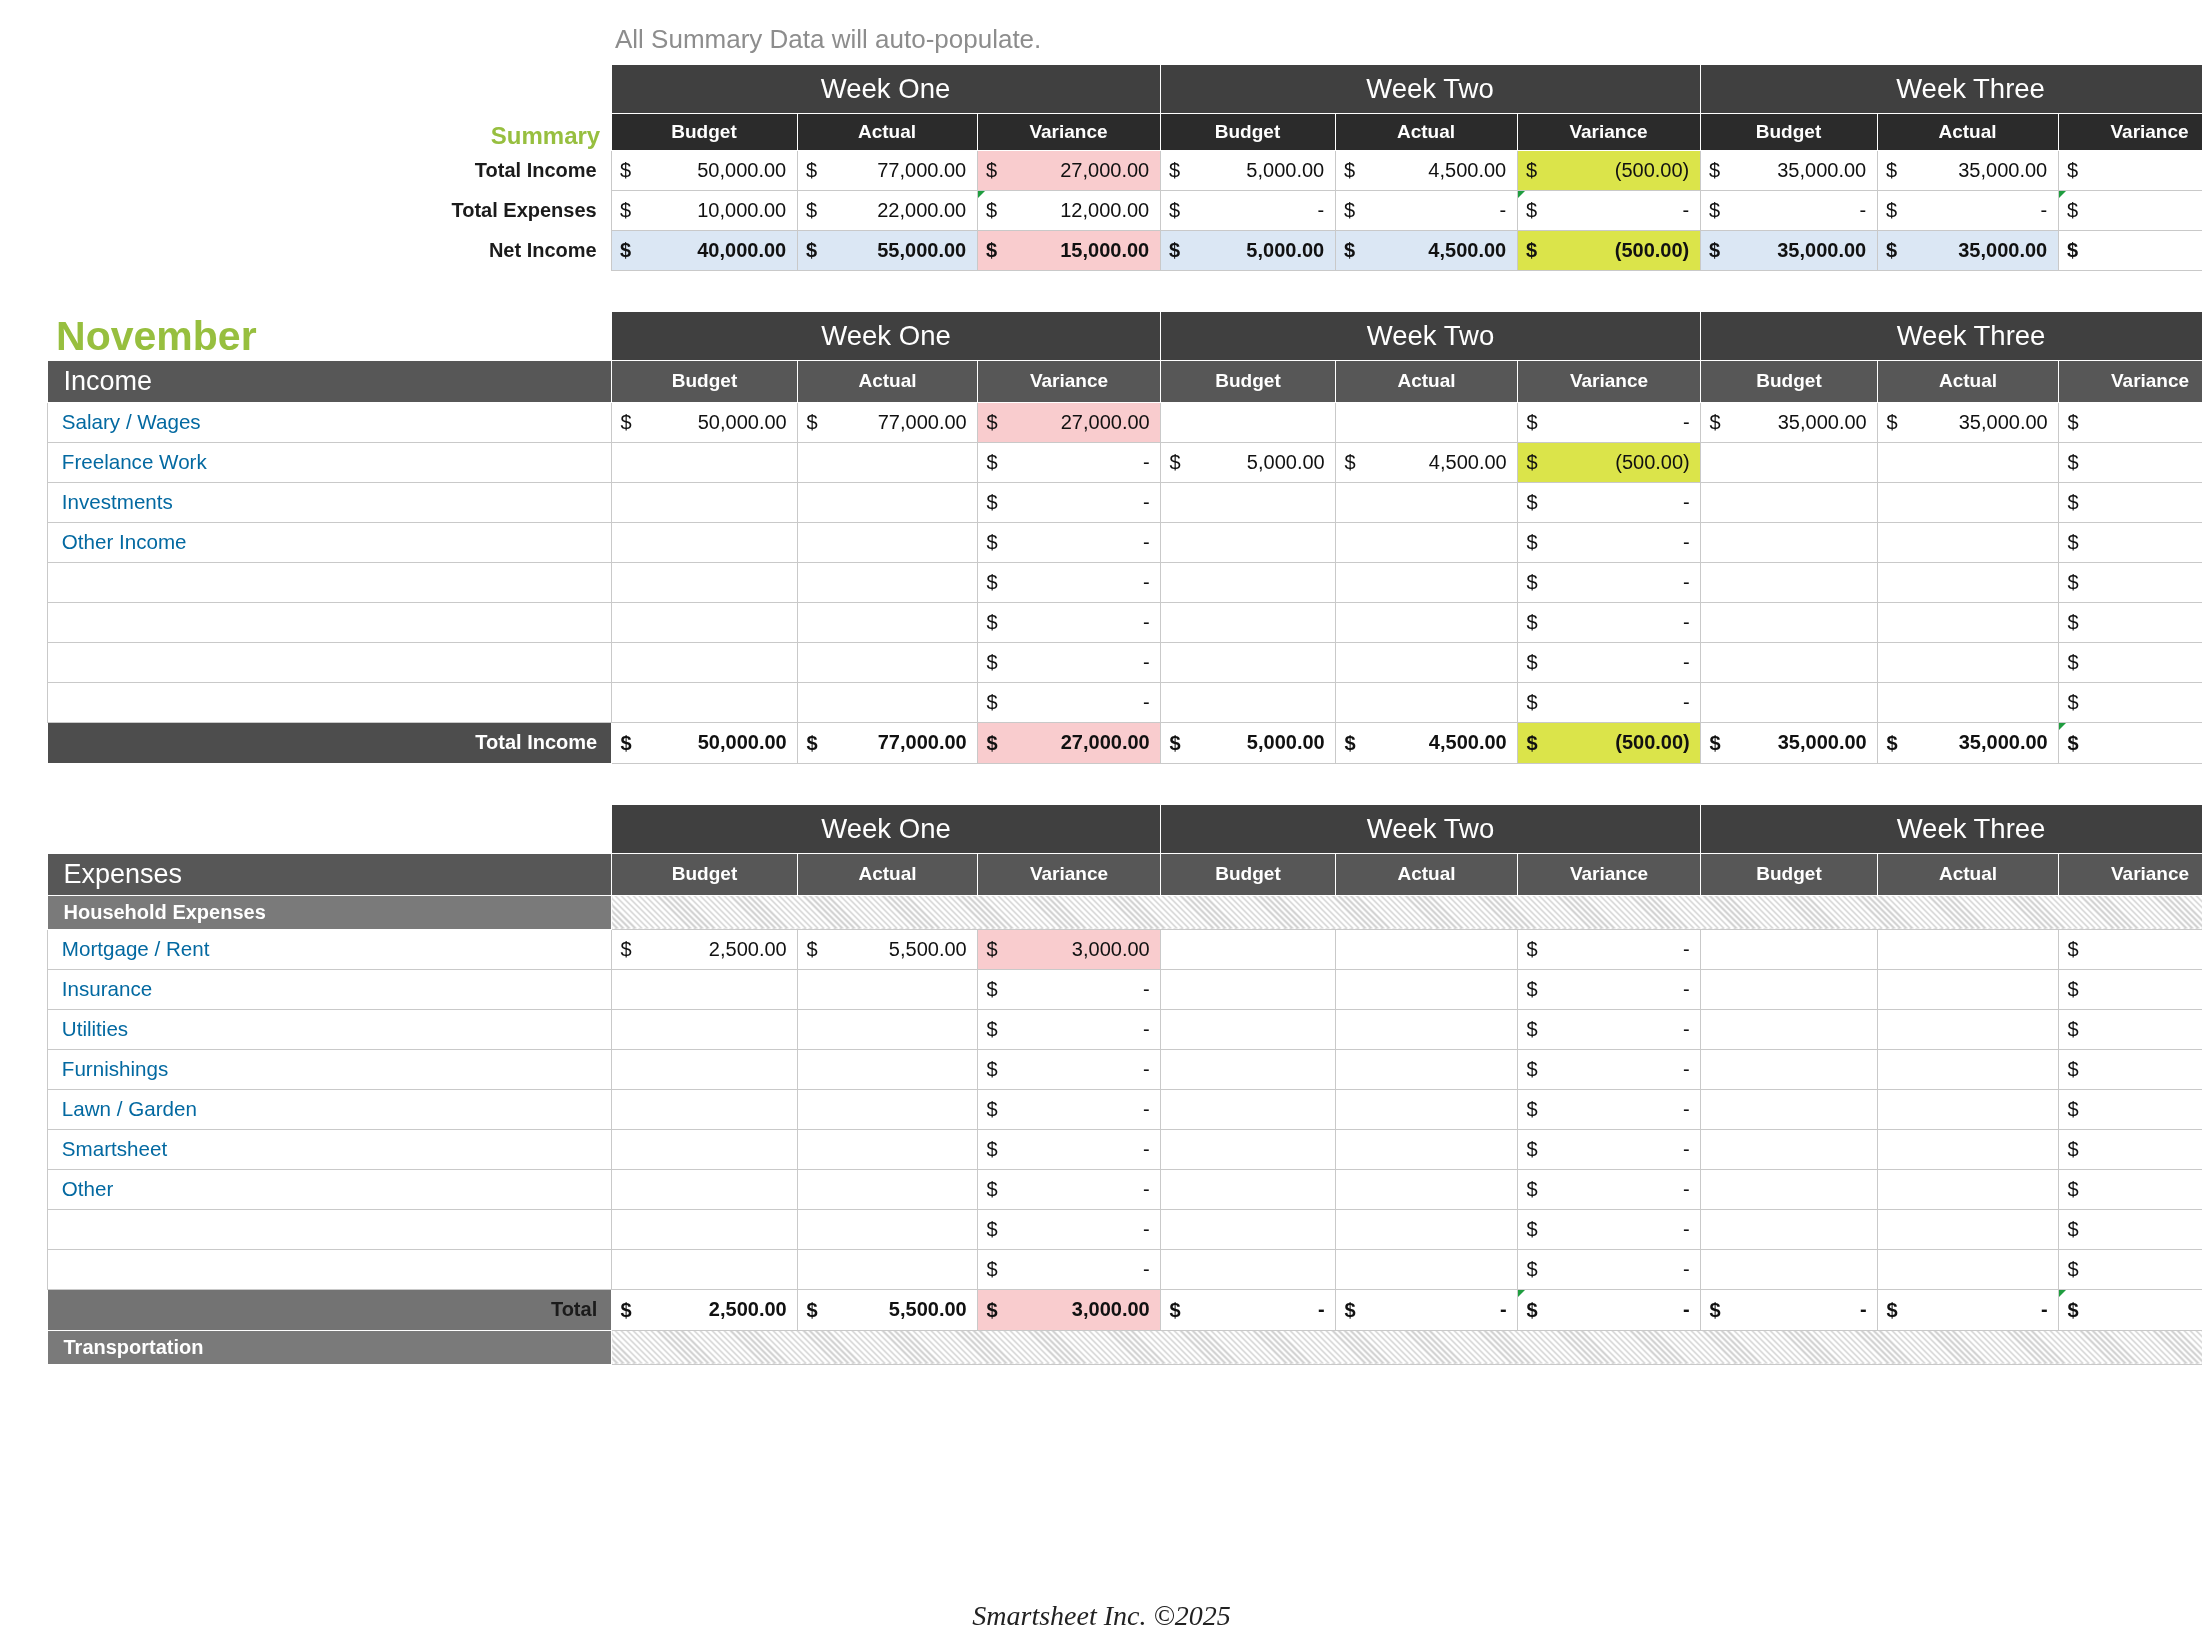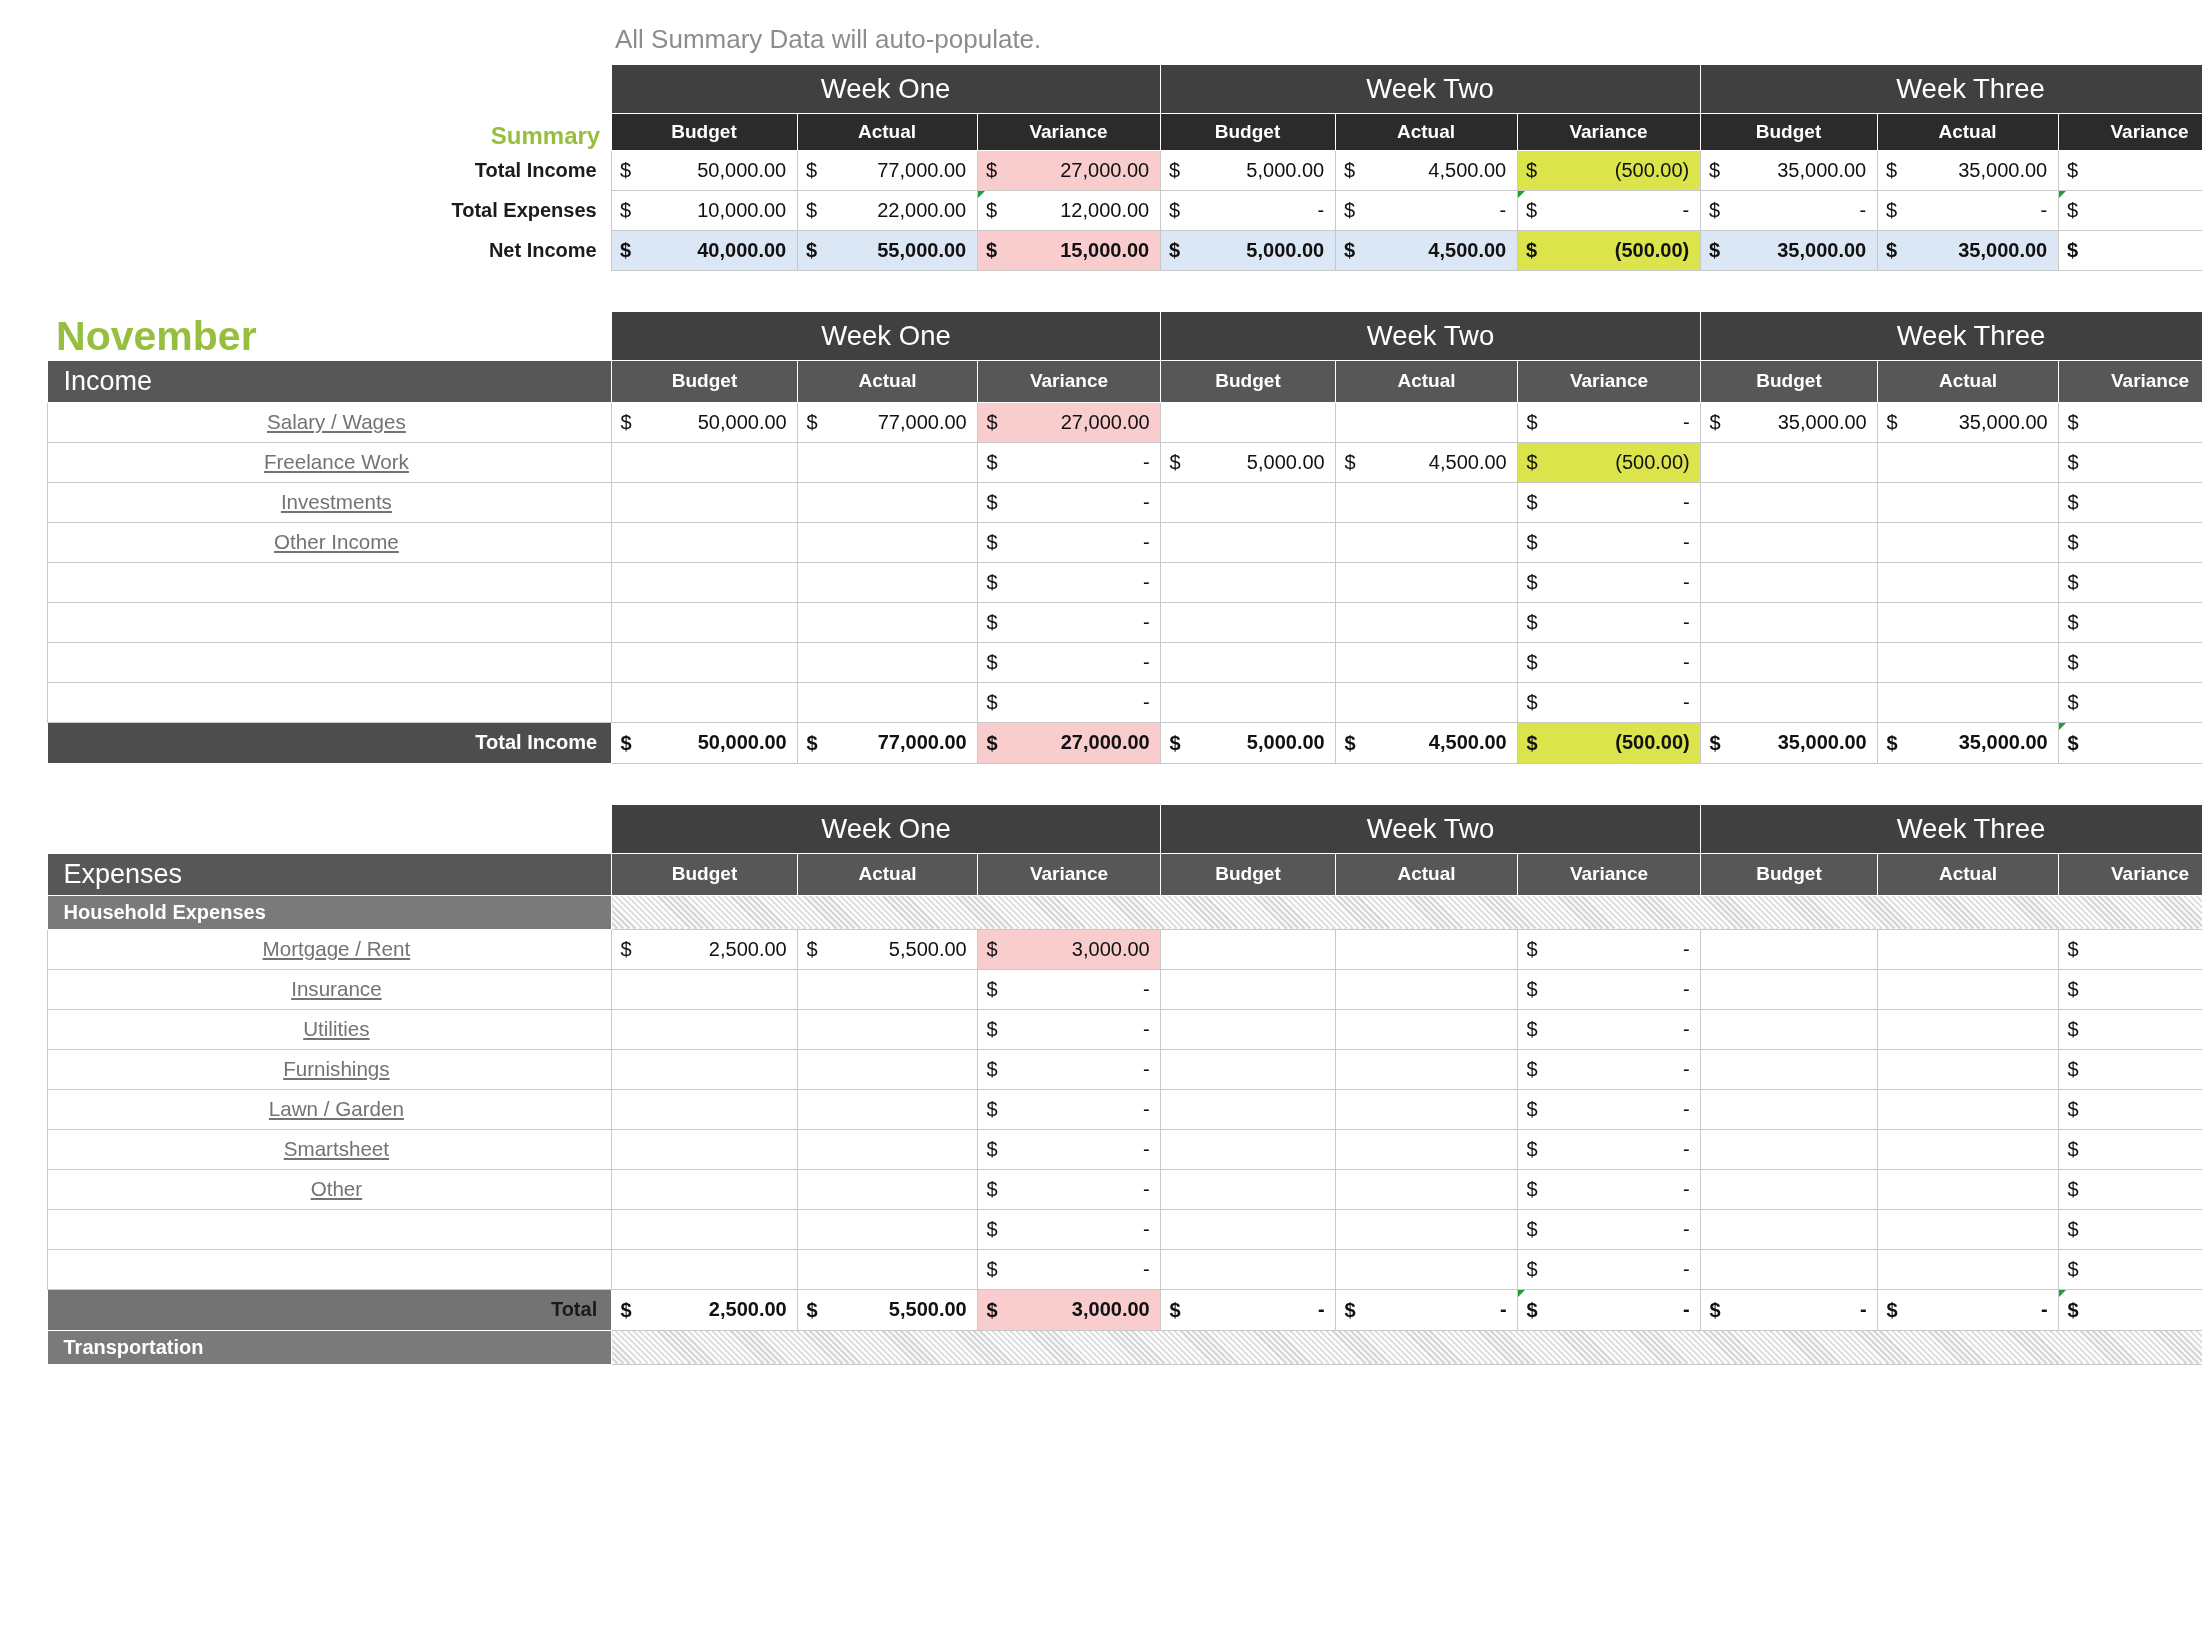--- a/index.html
+++ b/index.html
@@ -45,25 +45,24 @@
   }
   td, th {
     padding: 0;
     font-size: 19px;
     font-weight: normal;
     vertical-align: middle;
   }
 
   
   .lbl-left {
-    text-align: center;
+    text-align: left;
     padding-left: 13.8px;
     font-size: 20.6px;
-    color: #737373;
-    text-decoration: underline;
+    color: #0369a1;
   }
   .money {
     position: relative;
     text-align: right;
     padding-right: 10.3px;
     font-size: 20px;
     border: 0.9px solid #c9c9c9;
     height: 39px;
   }
   .money .cur {
@@ -635,14 +634,15 @@
         </tr>
       </tbody>
     <tbody>
         <tr>
       <td class="subsection-cell">Transportation</td>
       <td class="hatch" colspan="9"></td>
     </tr>
   </tbody>
     </table>
 
+  <div class="footer">Smartsheet Inc. ©2025</div>
 </div>
 
 
 </body></html>

